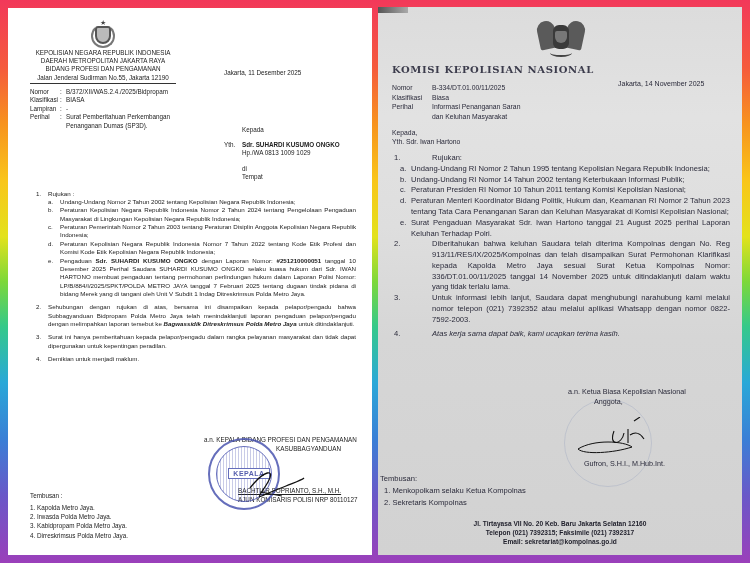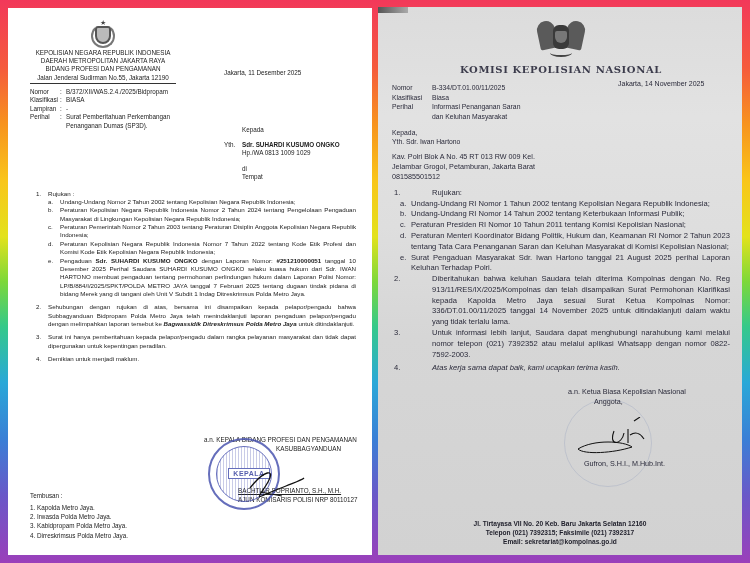--- a/index.html
+++ b/index.html
@@ -100,21 +100,21 @@
   .r-garuda { width: 50px; height: 44px; margin: 4px auto 0; position: relative; }
   .r-garuda .wing-l, .r-garuda .wing-r {
     position: absolute; top: 4px; width: 18px; height: 28px; background: #5a5a5a; border-radius: 10px 10px 2px 2px;
   }
   .r-garuda .wing-l { left: 2px; transform: rotate(-12deg); }
   .r-garuda .wing-r { right: 2px; transform: rotate(12deg); }
   .r-garuda .body { position: absolute; left: 17px; top: 8px; width: 16px; height: 24px; background: #3a3a3a; border-radius: 6px; }
   .r-garuda .shield { position: absolute; left: 19px; top: 14px; width: 12px; height: 12px; background: #777; border-radius: 2px 2px 6px 6px; }
   .r-garuda .tail { position: absolute; left: 14px; top: 32px; width: 22px; height: 8px; border-bottom: 2px solid #444; border-radius: 0 0 50% 50%; }
   .r-title {
-    text-align: center; font-family: "DejaVu Serif", serif; font-weight: bold;
+    text-align: left; font-family: "DejaVu Serif", serif; font-weight: bold;
     font-size: 10px; letter-spacing: 0.6px; color: #3c3c4c; margin-top: 2px;
   }
   .r-date { position: absolute; left: 240px; top: 72px; font-size: 7px; }
   .r-meta { margin-top: 6px; font-size: 6.8px; }
   .r-meta .row { display: flex; }
   .r-meta .k { width: 40px; }
   .r-meta .v { padding-left: 0; }
   .r-kepada { margin-top: 6px; font-size: 6.8px; }
   .r-addr { margin-top: 5px; font-size: 7.2px; line-height: 1.38; }
   .r-body { margin-top: 6px; }
@@ -285,34 +285,29 @@
     <div class="row">
         <span class="k"></span>
         <span class="v">dan Keluhan Masyarakat</span>
       </div>
   </div>
 
   <div class="r-kepada">
     <div>Kepada,</div>
     <div>Yth. Sdr. Iwan Hartono</div>
   </div>
-  <div class="r-addr">
-    <div>Kav. Polri Blok A No. 45 RT 013 RW 009 Kel.</div>
-    <div>Jelambar Grogol, Petamburan, Jakarta Barat</div>
-    <div>081585501512</div>
-  </div>
 
   <div class="r-body">
     <div class="r-item">
         <span class="n">1.</span>
         <span class="t">Rujukan:</span>
       </div>
     <div class="r-sub">
         <span class="s">a.</span>
-        <span class="t">Undang-Undang RI Nomor 1 Tahun 2002 tentang Kepolisian Negara Republik Indonesia;</span>
+        <span class="t">Undang-Undang RI Nomor 2 Tahun 1995 tentang Kepolisian Negara Republik Indonesia;</span>
       </div>
     <div class="r-sub">
         <span class="s">b.</span>
         <span class="t">Undang-Undang RI Nomor 14 Tahun 2002 tentang Keterbukaan Informasi Publik;</span>
       </div>
     <div class="r-sub">
         <span class="s">c.</span>
         <span class="t">Peraturan Presiden RI Nomor 10 Tahun 2011 tentang Komisi Kepolisian Nasional;</span>
       </div>
     <div class="r-sub">
@@ -341,19 +336,24 @@
   <div class="r-sign">
     <div>a.n. Ketua Biasa Kepolisian Nasional</div>
     <div class="line2">Anggota,</div>
     <div class="name">Gufron, S.H.I., M.Hub.Int.</div>
   </div>
   <svg style="position:absolute;left:196px;top:410px;width:80px;height:42px" viewBox="0 0 80 42">
     <path d="M4 32 C 20 22, 50 24, 58 30 C 40 36, 10 38, 4 32 Z" stroke="#111" stroke-width="1" fill="none"></path>
     <path d="M40 14 C 34 30, 48 28, 50 16 M 54 12 L 54 26 M 56 18 C 62 14, 66 16, 70 22 M 60 4 L 66 0" stroke="#111" stroke-width="1.1" fill="none"></path>
   </svg>
 
+  <div class="r-tembusan">
+    <div>Tembusan:</div>
+    <div class="item">1.  Menkopolkam selaku Ketua Kompolnas</div>
+    <div class="item">2.  Sekretaris Kompolnas</div>
+  </div>
 
   <div class="r-footer">
     <div>Jl. Tirtayasa VII No. 20 Keb. Baru Jakarta Selatan 12160</div>
     <div>Telepon (021) 7392315; Faksimile (021) 7392317</div>
     <div>Email: sekretariat@kompolnas.go.id</div>
   </div>
 </div>
 
 </body></html>

